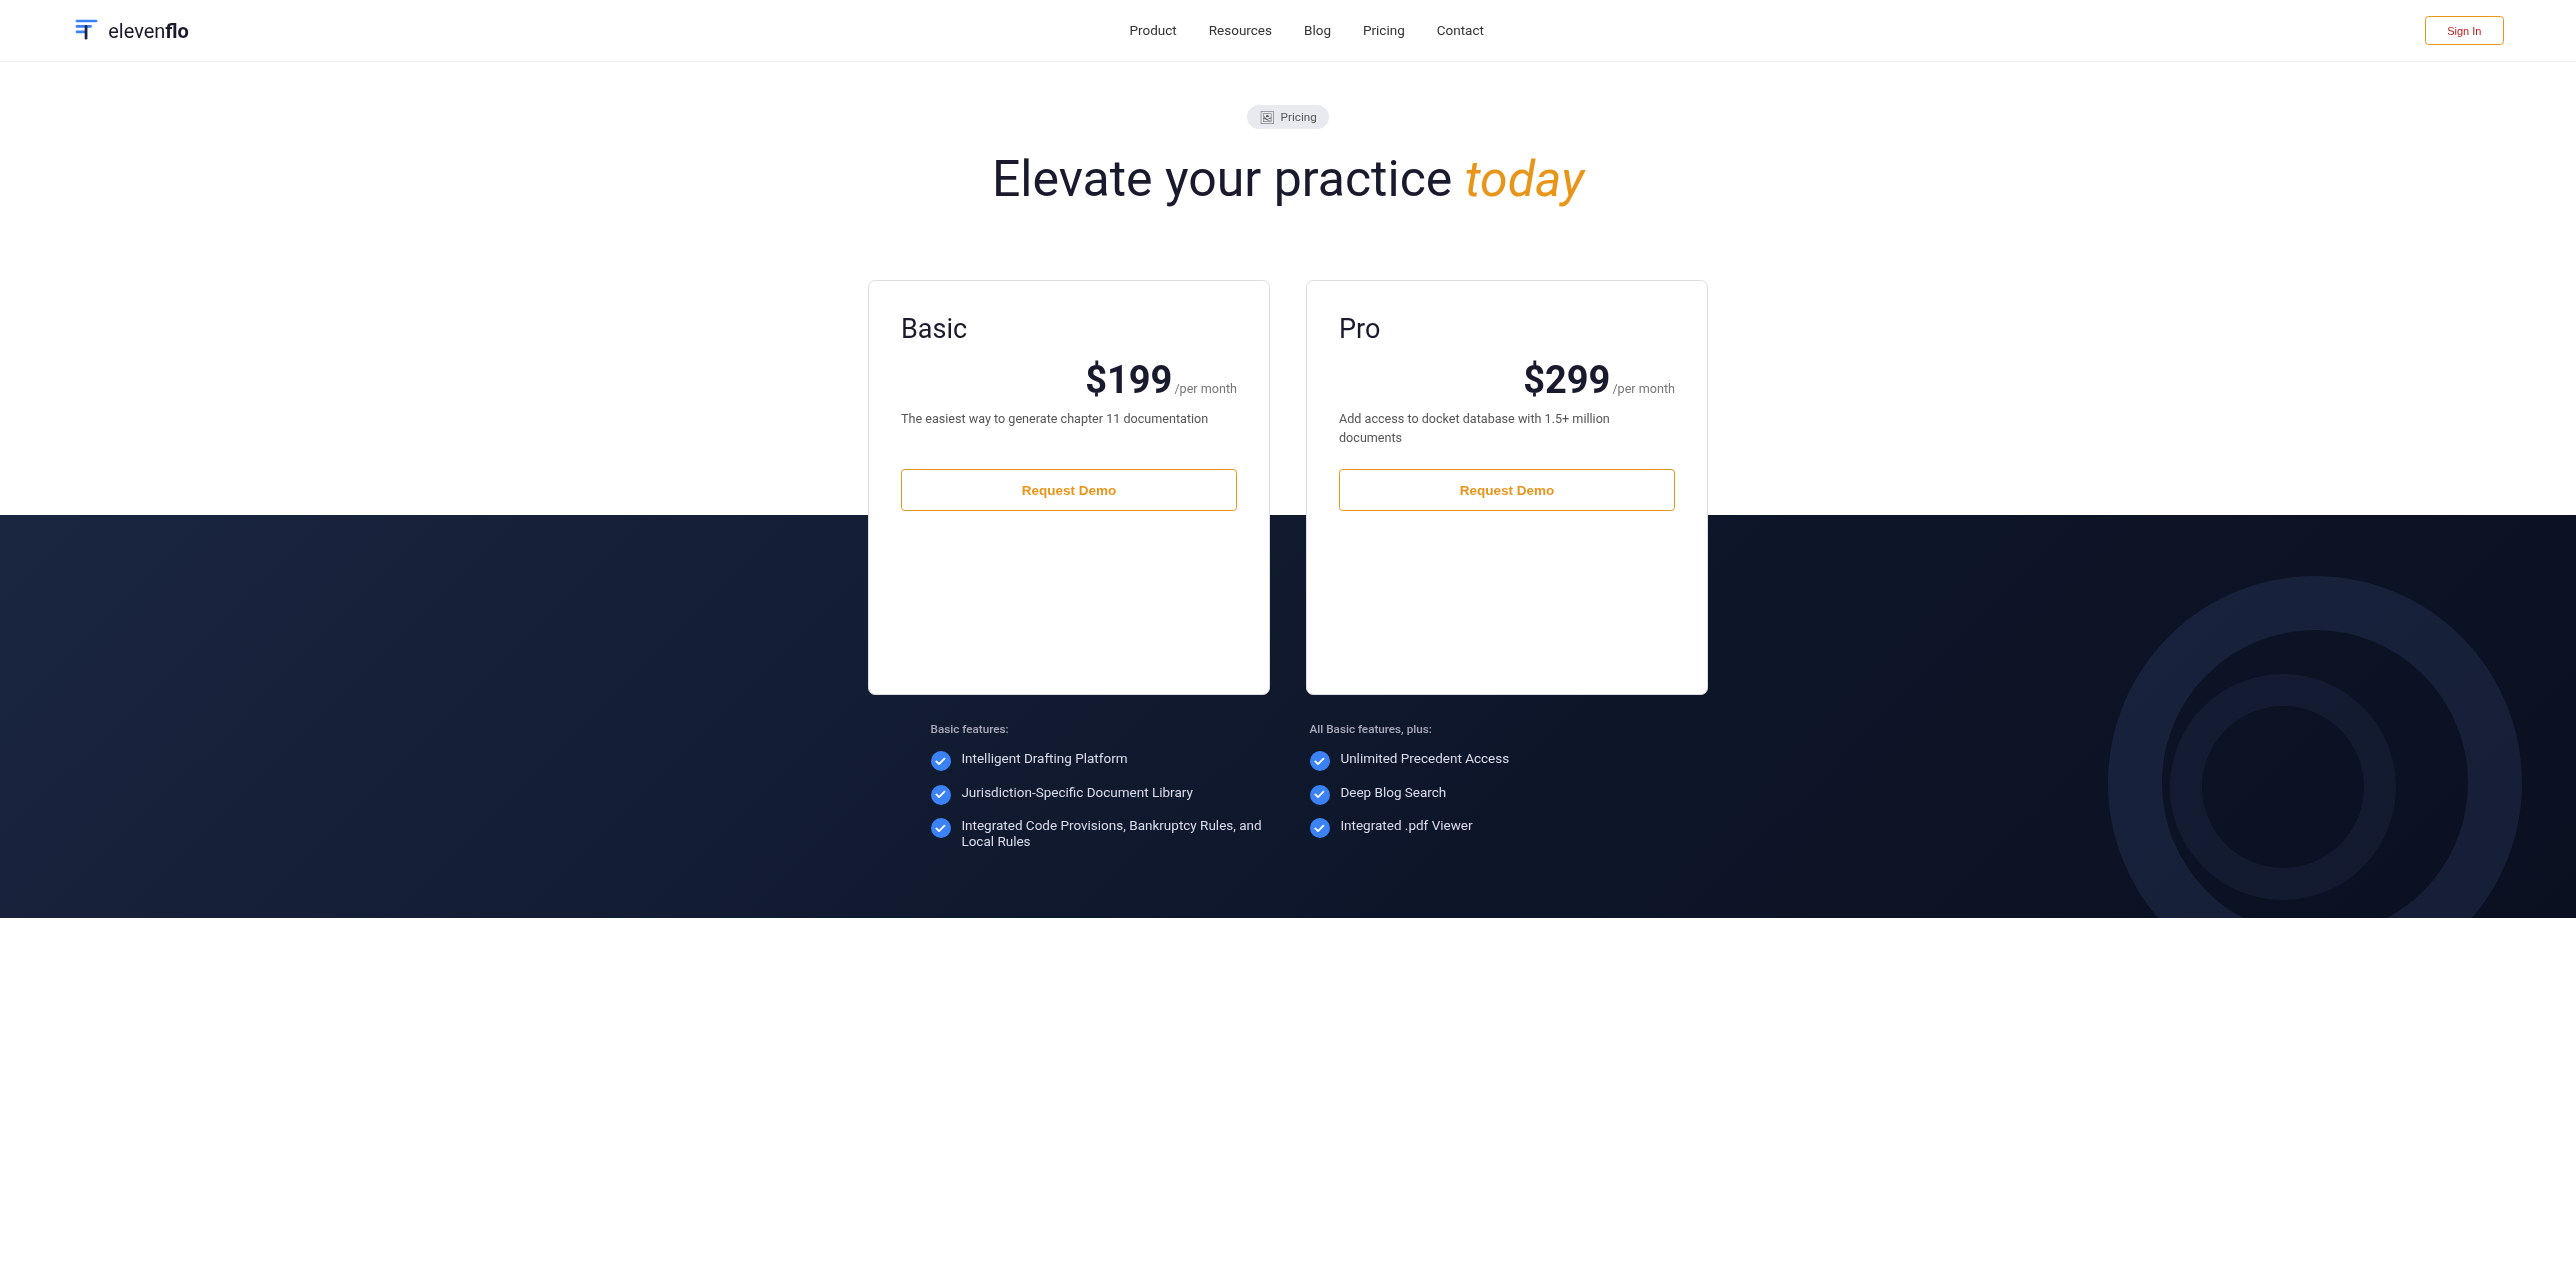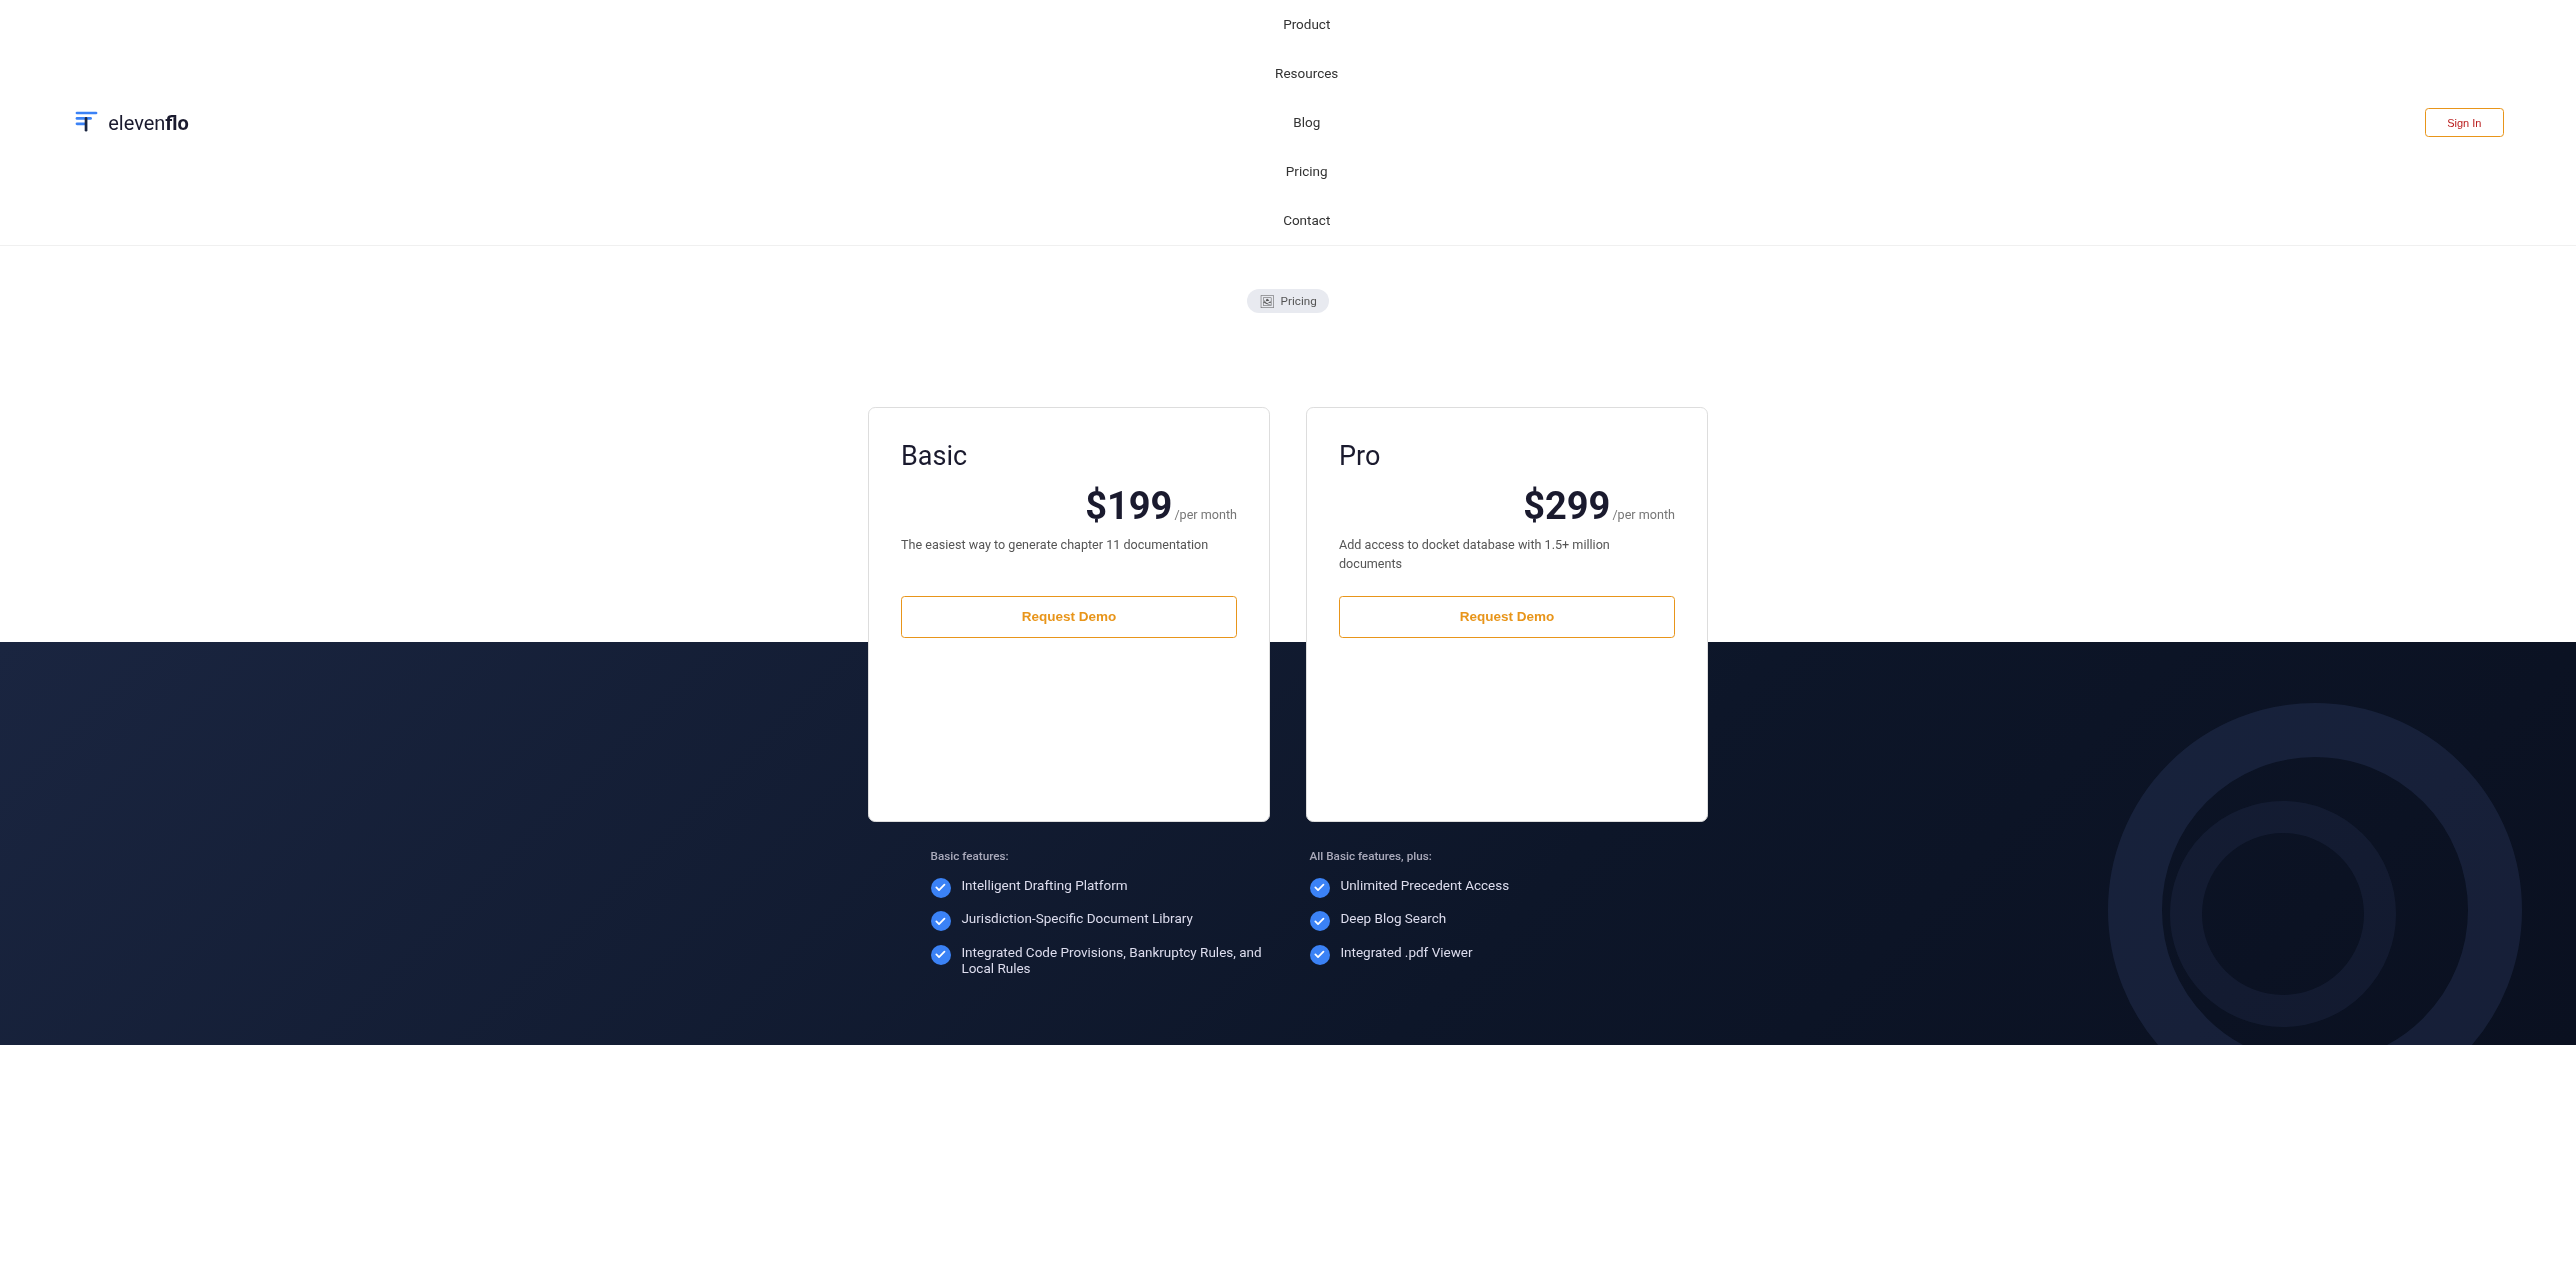--- a/index.html
+++ b/index.html
@@ -30,21 +30,20 @@
     .logo-icon {
       display: flex;
       align-items: center;
     }
     .logo strong { font-weight: 700; }
     .nav-links {
       display: flex;
       align-items: center;
       gap: 32px;
       list-style: none;
-      flex-direction: column;
     }
     .nav-links a {
       text-decoration: none;
       color: #333;
       font-size: 13.5px;
     }
     .signin-btn {
       border: 1.8px solid #e8951a;
       color: #b91c1c;
       background: transparent;
@@ -241,20 +240,23 @@
     <li><a href="#">Contact</a></li>
   </ul>
   <button class="signin-btn">Sign In</button>
 </nav>
 
 <div class="hero">
   <div class="pricing-badge">
     <span class="pricing-badge-icon">🖼</span>
     <span>Pricing</span>
   </div>
+  <h1>
+    <span>Elevate your practice </span><span class="highlight">today</span>
+  </h1>
 </div>
 
 <div class="cards-section">
   <div class="cards-container">
 
     <div class="pricing-card">
       <div class="plan-name">Basic</div>
       <div class="price-row">
         <span class="price-amount">$199</span>
         <span class="price-period">/per month</span>

